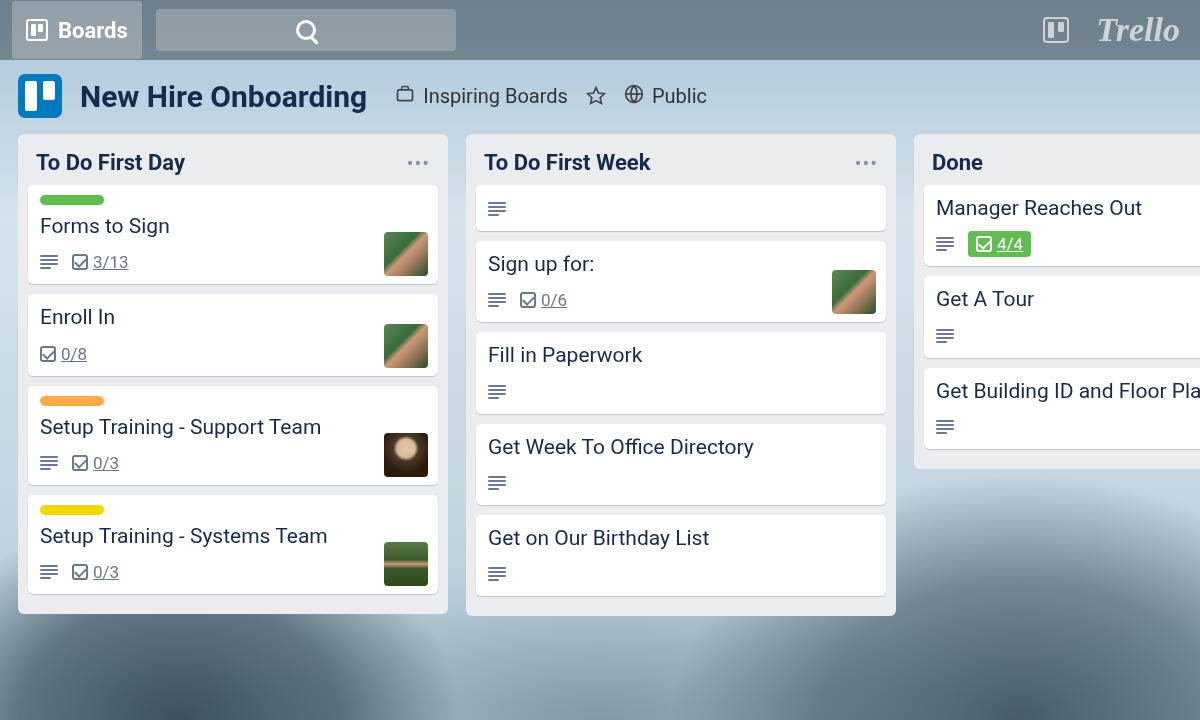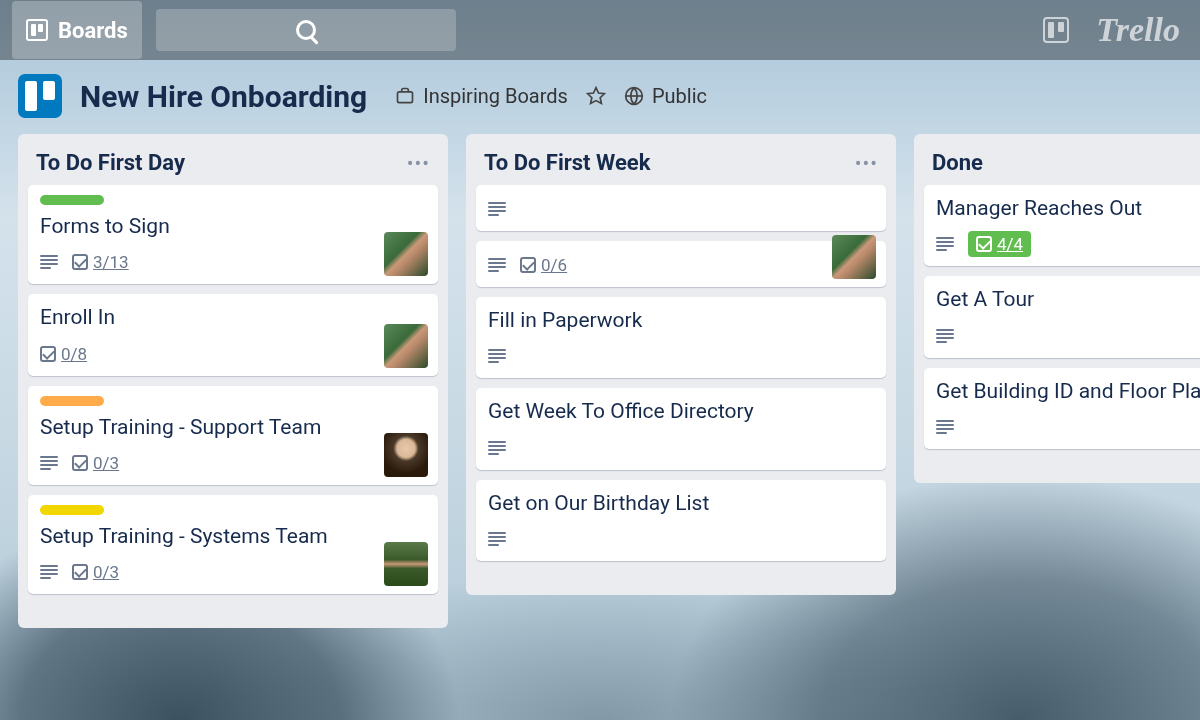--- a/index.html
+++ b/index.html
@@ -158,21 +158,20 @@
   background: #fff;
   border-radius: 2px;
 }
 .board-title {
   font-size: 30px;
   font-weight: 700;
   color: #172b4d;
 }
 .bb-item {
   display: flex;
-  align-items: center;
   gap: 8px;
   color: #333;
   font-size: 20px;
   cursor: pointer;
 }
 .bb-icon {
   width: 20px; height: 20px;
   display: inline-flex;
   align-items: center;
   justify-content: center;
@@ -184,21 +183,21 @@
   display: flex;
   gap: 18px;
   padding: 0 18px;
   align-items: flex-start;
 }
 .list {
   background: #ebecf0;
   border-radius: 6px;
   width: 430px;
   flex-shrink: 0;
-  padding: 10px 10px 24px;
+  padding: 10px 10px 10px;
 }
 .list:nth-child(3) { width: 320px; }
 .list-header {
   display: flex;
   align-items: center;
   justify-content: space-between;
   padding: 6px 8px 10px;
 }
 .list-title {
   font-size: 22px;
@@ -436,20 +435,21 @@
               <span></span>
               <span></span>
               <span></span>
               <span></span>
             </span>
           </span>
       </div>
     </div>
 
     <div class="card">
+      <div class="card-title">Sign up for:</div>
       <div class="card-badges">
         <span class="badge">
             <span class="desc-icon">
               <span></span>
               <span></span>
               <span></span>
               <span></span>
             </span>
           </span>
         <span class="badge">

